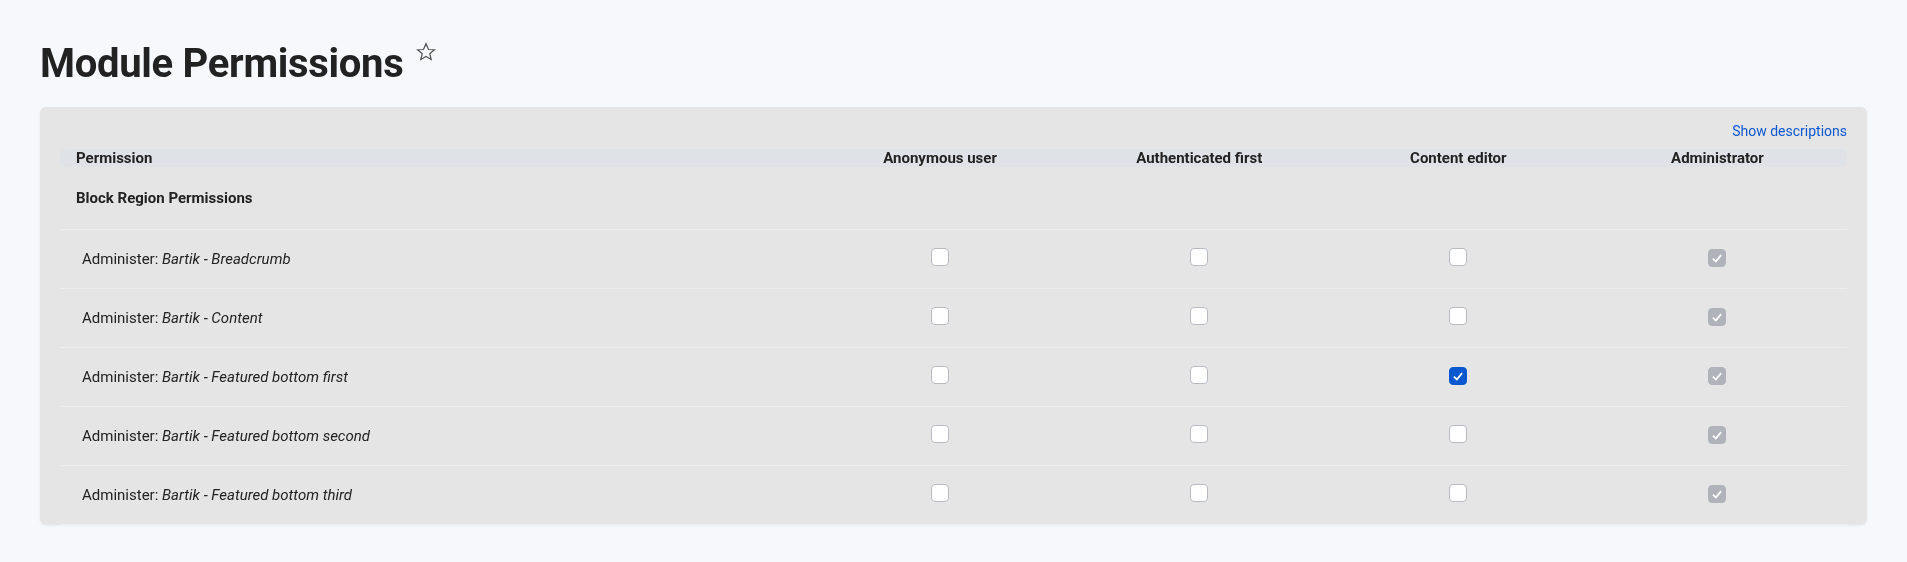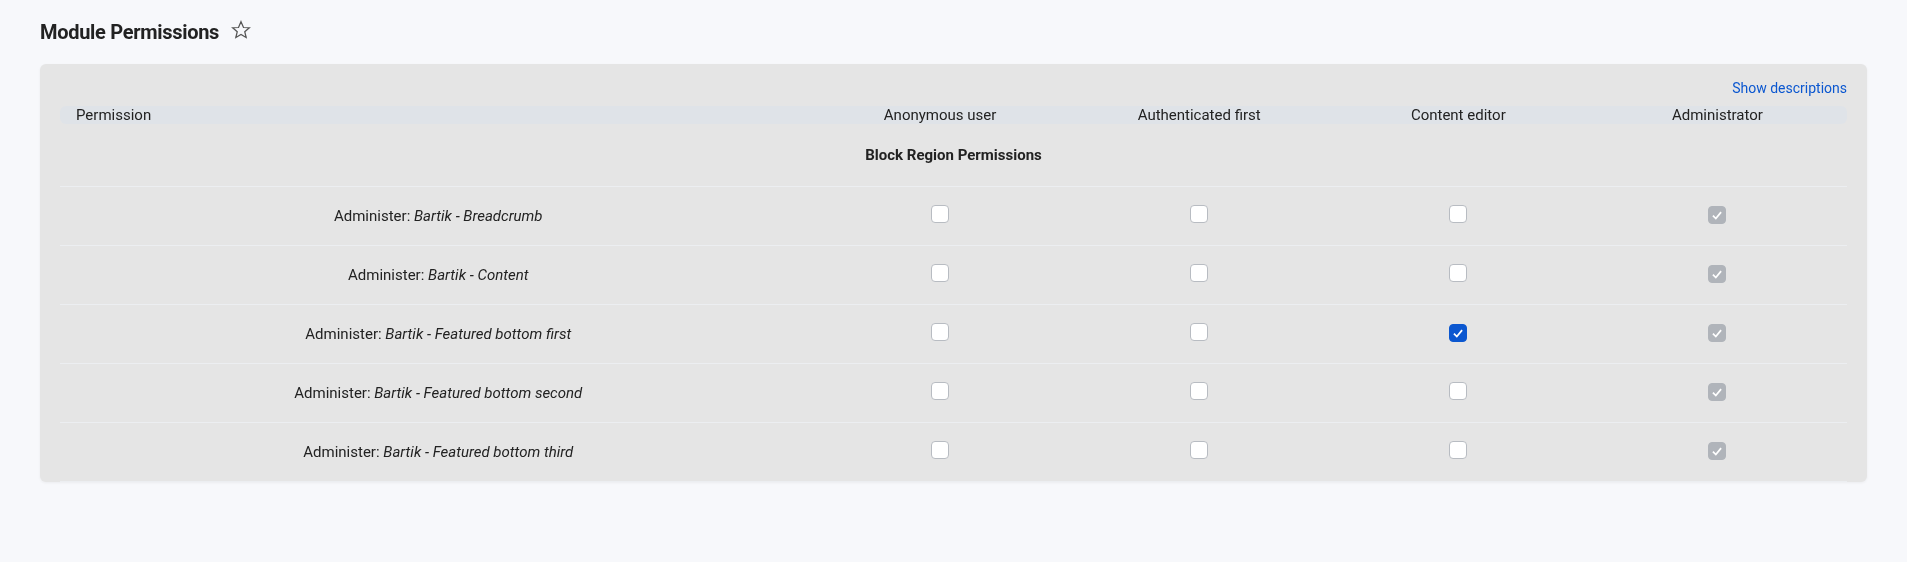--- a/index.html
+++ b/index.html
@@ -12,24 +12,25 @@
     .page {
       padding: 20px 40px;
     }
     .page-header {
       display: flex;
       align-items: center;
       gap: 12px;
       margin-bottom: 20px;
     }
     .page-title {
-      font-size: 20px;
+      font-size: 40px;
       font-weight: 700;
       color: #222;
       letter-spacing: -0.3px;
+      margin-top: 20px;
     }
     .star-icon svg {
       width: 20px;
       height: 20px;
       stroke: #555;
       fill: none;
       stroke-width: 1.5;
     }
     .card {
       background: #e5e5e5;
@@ -51,41 +52,40 @@
     table {
       width: 100%;
       border-collapse: collapse;
       table-layout: fixed;
     }
     thead tr {
       background: #dfe3e8;
     }
     thead th {
       text-align: left;
-      font-weight: 400;
+      font-weight: 700;
       font-size: 15px;
       padding: 0 16px;
       color: #222;
     }
     thead th:first-child {
       border-top-left-radius: 6px;
       border-bottom-left-radius: 6px;
     }
     thead th:last-child {
       border-top-right-radius: 6px;
       border-bottom-right-radius: 6px;
     }
     .col-perm { width: 42%; }
     .col-role { width: 14.5%; text-align: center; }
     tbody td {
       padding: 18px 16px;
       border-bottom: 1px solid #eceef1;
       vertical-align: middle;
       font-size: 15px;
-      text-align: center;
     }
     tbody tr.group-row td {
       font-weight: 700;
       padding-top: 22px;
       padding-bottom: 22px;
       border-bottom: 1px solid #eceef1;
     }
     .perm-label { padding-left: 22px; }
     .italic { font-style: italic; }
     td.center { text-align: center; }

